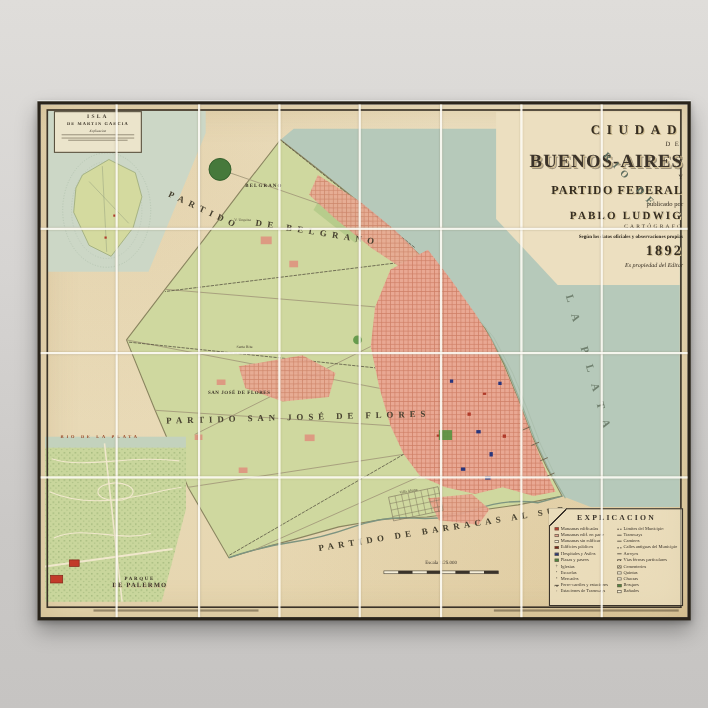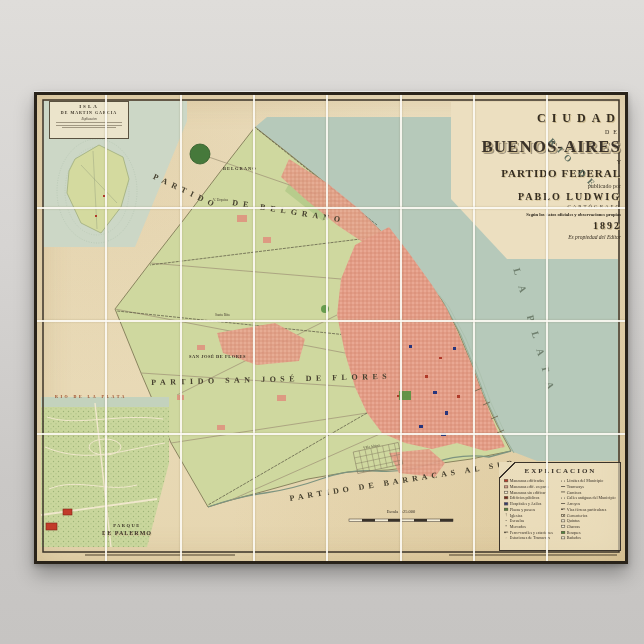--- a/index.html
+++ b/index.html
@@ -20,21 +20,21 @@
   .tblock{position:absolute;left:398px;top:16px;width:186px;display:flex;flex-direction:column;align-items:flex-end;color:#352d21;}
   .t-ciudad{font-size:12px;font-weight:bold;letter-spacing:6px;text-indent:6px;margin-bottom:3px;text-shadow:1px 1px 0 #cbb98e;}
   .t-de{font-size:6px;letter-spacing:4px;text-indent:4px;margin-bottom:2px;}
   .t-ba{font-size:17px;font-weight:bold;letter-spacing:1px;margin-bottom:2px;color:#3b332a;text-shadow:1px 1px 0 #cbb98e,2px 2px 0 rgba(59,51,42,.45);}
   .t-y{font-size:6px;margin-bottom:2px;}
   .t-df{font-size:11px;font-weight:bold;letter-spacing:1px;margin-bottom:4px;text-shadow:1px 1px 0 #d6c69c;}
   .t-pub{font-size:6px;margin-bottom:2px;}
   .t-pl{font-size:10px;font-weight:bold;letter-spacing:2px;margin-bottom:2px;text-shadow:1px 1px 0 #d6c69c;}
   .t-cart{font-size:5px;letter-spacing:2px;margin-bottom:3px;}
   .t-segun{font-size:4.6px;font-weight:bold;color:#241f16;margin-bottom:3px;}
-  .t-anio{font-size:10px;font-weight:bold;letter-spacing:2px;margin-bottom:3px;text-shadow:1px 1px 0 #cbb98e;}
+  .t-anio{font-size:13px;font-weight:bold;letter-spacing:2px;margin-bottom:3px;text-shadow:1px 1px 0 #cbb98e;}
   .t-prop{font-size:5.5px;font-style:italic;}
   
   .sp{font-weight:bold;color:#46402f;}
   .rio{color:#5c6c5e;font-weight:bold;}
   
   .town{font-size:4.5px;font-weight:bold;letter-spacing:1px;color:#3c3428;}
   .tiny{font-size:3.5px;color:#4a4234;}
   
   .legend{position:absolute;left:462px;top:367px;width:122px;height:89px;background:rgba(243,233,205,.55);
     border:1px solid #3a332a;box-sizing:border-box;padding:2px 3px 0 4px;color:#3a332a;}

